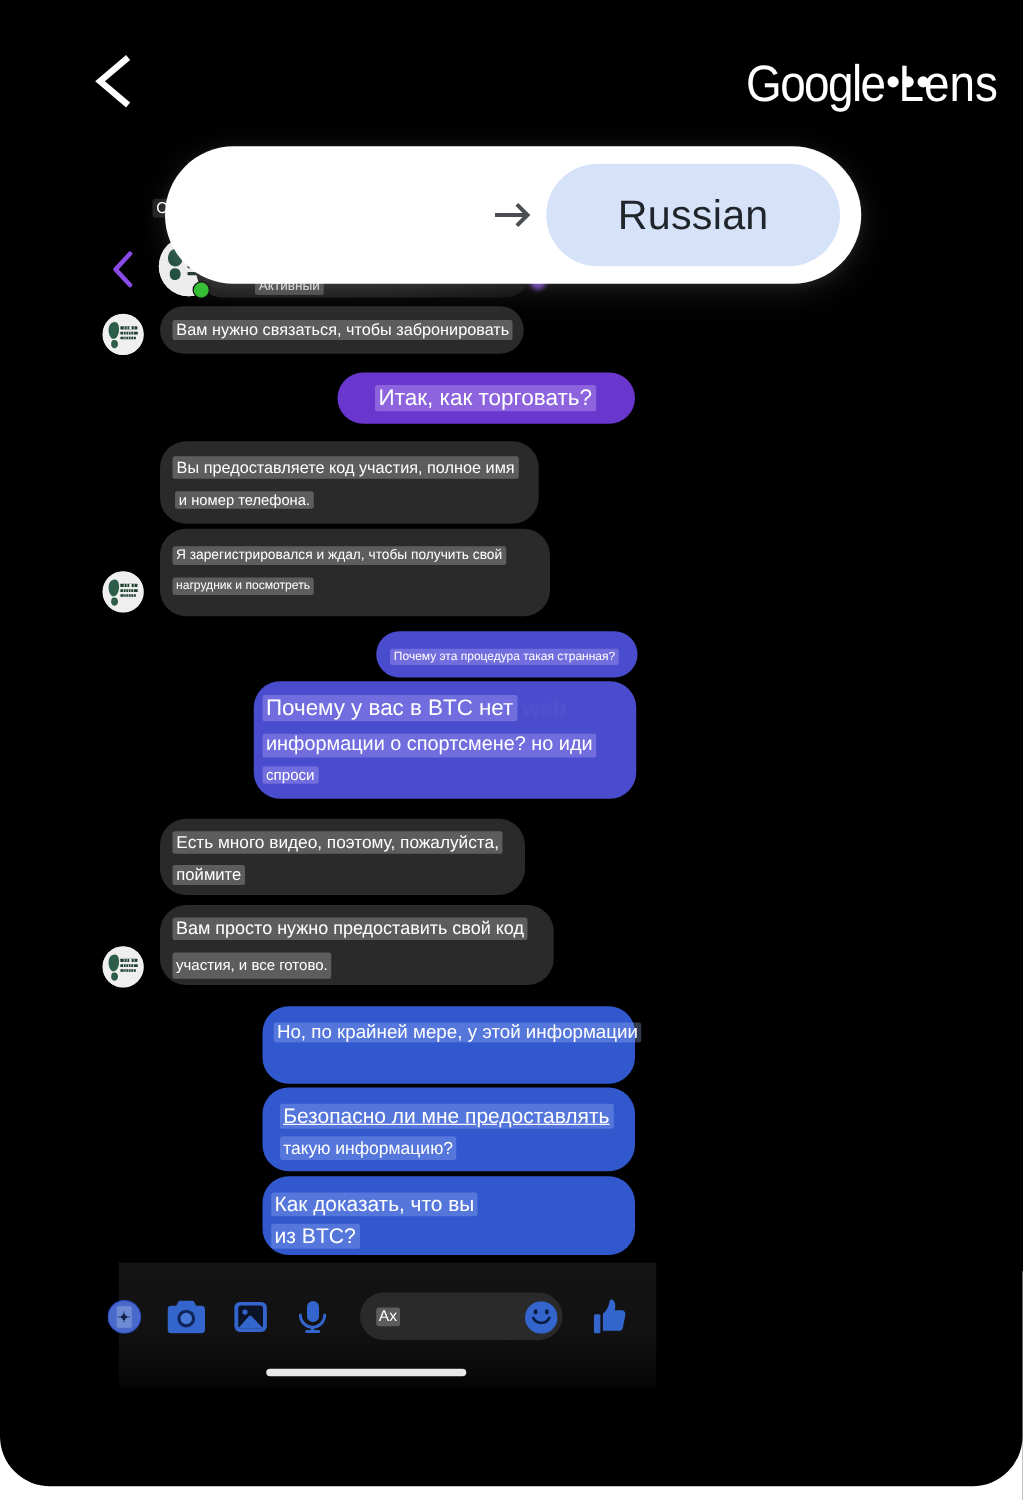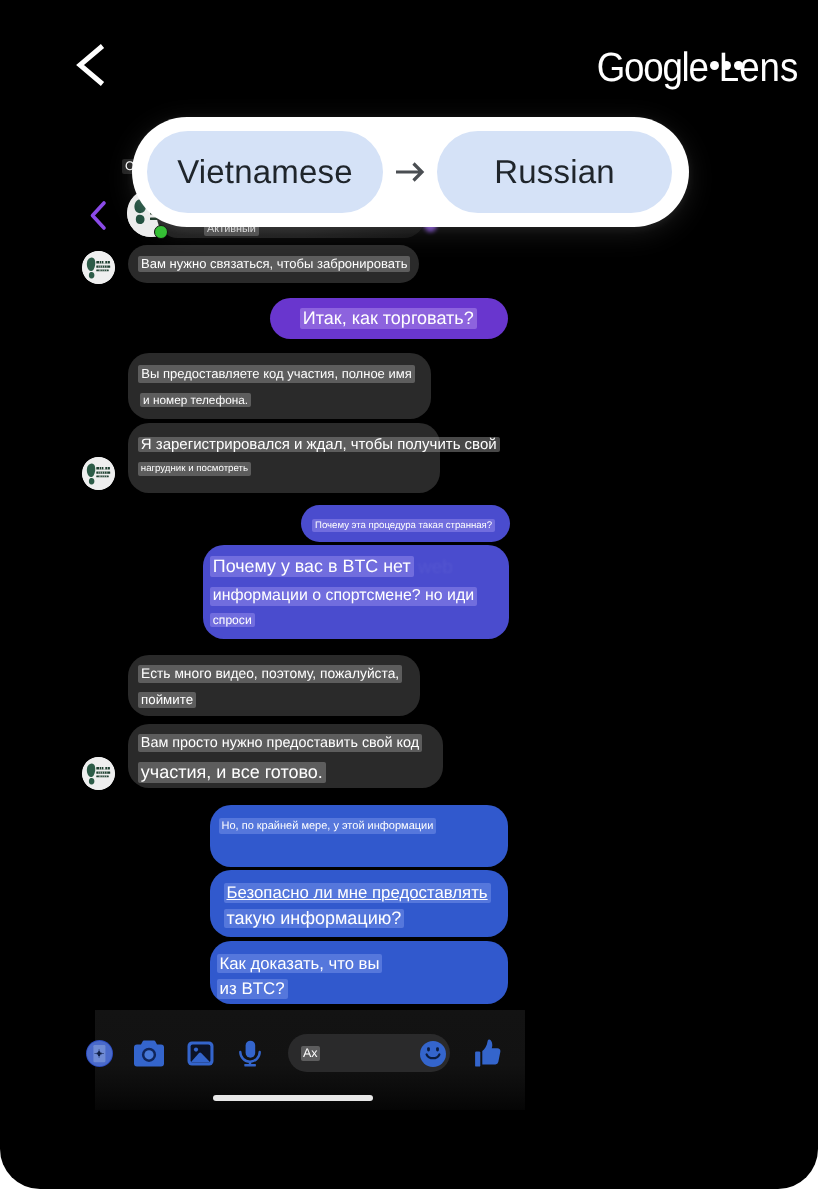--- a/index.html
+++ b/index.html
@@ -150,45 +150,45 @@
           <div class="line g" style="left: 10.1px; top: 11px; font-size: 13px; line-height: 14px; height: 14px;">Вам нужно связаться, чтобы забронировать</div>
         </div>
         <div class="bubble purple" style="left: 270px; top: 298px; width: 238px; height: 41px;">
           <div class="line b" style="left: 29.8px; top: 9.8px; font-size: 18px; line-height: 19.2px; height: 19.2px;">Итак, как торговать?</div>
         </div>
         <div class="bubble gray" style="left: 128px; top: 353px; width: 303px; height: 66px;">
           <div class="line g" style="left: 10.3px; top: 11.8px; font-size: 13px; line-height: 15.9px; height: 15.9px;">Вы предоставляете код участия, полное имя</div>
           <div class="line g" style="left: 12.1px; top: 40.1px; font-size: 11.8px; line-height: 12px; height: 12px;">и номер телефона.</div>
         </div>
         <div class="bubble gray" style="left: 128px; top: 423px; width: 312px; height: 70px;">
-          <div class="line g" style="left: 9.8px; top: 13.6px; font-size: 15px; line-height: 13.7px; height: 13.7px;">Я зарегистрировался и ждал, чтобы получить свой</div>
+          <div class="line g" style="left: 9.8px; top: 13.6px; font-size: 11px; line-height: 13.7px; height: 13.7px;">Я зарегистрировался и ждал, чтобы получить свой</div>
           <div class="line g" style="left: 9.8px; top: 39.4px; font-size: 9.7px; line-height: 11.3px; height: 11.3px;">нагрудник и посмотреть</div>
         </div>
         <div class="bubble violet" style="left: 301px; top: 505px; width: 209px; height: 37px;">
           <div class="line b" style="left: 11.1px; top: 14.3px; font-size: 9.6px; line-height: 11.1px; height: 11.1px;">Почему эта процедура такая странная?</div>
         </div>
         <div class="bubble violet" style="left: 203px; top: 545px; width: 306px; height: 94px;">
           <div class="line b" style="left: 6.8px; top: 11.2px; font-size: 17.9px; line-height: 19.1px; height: 19.1px;">Почему у вас в BTC нет</div>
           <div class="line b" style="left: 6.8px; top: 42.1px; font-size: 15.9px; line-height: 16.7px; height: 16.7px;">информации о спортсмене? но иди</div>
           <div class="line b" style="left: 6.8px; top: 67.5px; font-size: 12.1px; line-height: 12.8px; height: 12.8px;">спроси</div>
         </div>
         <div class="bubble gray" style="left: 128px; top: 655px; width: 292px; height: 61px;">
           <div class="line g" style="left: 10.1px; top: 10.2px; font-size: 13.8px; line-height: 15.6px; height: 15.6px;">Есть много видео, поэтому, пожалуйста,</div>
           <div class="line g" style="left: 10.1px; top: 36.6px; font-size: 13.3px; line-height: 14.4px; height: 14.4px;">поймите</div>
         </div>
         <div class="bubble gray" style="left: 128px; top: 724px; width: 315px; height: 64px;">
           <div class="line g" style="left: 9.8px; top: 9.6px; font-size: 14.4px; line-height: 16.8px; height: 16.8px;">Вам просто нужно предоставить свой код</div>
-          <div class="line g" style="left: 9.8px; top: 38.2px; font-size: 18px; line-height: 18.7px; height: 18.7px;">участия, и все готово.</div>
+          <div class="line g" style="left: 9.8px; top: 38.2px; font-size: 12px; line-height: 18.7px; height: 18.7px;">участия, и все готово.</div>
         </div>
         <div class="bubble blue" style="left: 210px; top: 805px; width: 298px; height: 62px;">
-          <div class="line b" style="left: 8.5px; top: 12.7px; font-size: 11px; line-height: 14.1px; height: 14.1px;">Но, по крайней мере, у этой информации</div>
+          <div class="line b" style="left: 8.5px; top: 12.7px; font-size: 15px; line-height: 14.1px; height: 14.1px;">Но, по крайней мере, у этой информации</div>
         </div>
         <div class="bubble blue" style="left: 210px; top: 870px; width: 298px; height: 67px;">
           <div class="line b" style="left: 13.5px; top: 12.6px; font-size: 16.8px; line-height: 18.4px; height: 18.4px; text-decoration: underline;">Безопасно ли мне предоставлять</div>
-          <div class="line b" style="left: 13.5px; top: 38.8px; font-size: 18px; line-height: 17.3px; height: 17.3px;">такую информацию?</div>
+          <div class="line b" style="left: 13.5px; top: 38.8px; font-size: 14px; line-height: 17.3px; height: 17.3px;">такую информацию?</div>
         </div>
         <div class="bubble blue" style="left: 210px; top: 941px; width: 298px; height: 63px;">
           <div class="line b" style="left: 6.6px; top: 12.5px; font-size: 16.7px; line-height: 17.2px; height: 17.2px;">Как доказать, что вы</div>
           <div class="line b" style="left: 6.6px; top: 37.8px; font-size: 16.9px; line-height: 18px; height: 18px;">из BTC?</div>
         </div>
       </div>
     <div class="ghost" style="left:418px;top:558px;font-size:19px;line-height:20px;">web</div>
 
     <div class="avatar" style="left:82px;top:251px;">
       <svg width="33" height="33" viewBox="0 0 33 33" class="avlogo">
@@ -270,21 +270,20 @@
       <span class="wrap"><span class="g">Google</span><span class="sp">&nbsp;</span><span class="l">Lens</span></span>
     </div>
     <div class="more-btn">
       <i></i>
         <i></i>
         <i></i>
     </div>
   </div>
 
   <div class="lang-pill">
-    <div class="lang-chip src">Vietnamese</div>
     <div class="lang-arrow">
       <svg width="32" height="20" viewBox="0 0 32 20">
           <path d="M2 10 H28 M19.5 1.5 L28 10 L19.5 18.5" fill="none" stroke="#4a4e52" stroke-width="3.2" stroke-linecap="butt" stroke-linejoin="miter"></path>
         </svg>
     </div>
     <div class="lang-chip dst">Russian</div>
   </div>
 
 </div>
 

